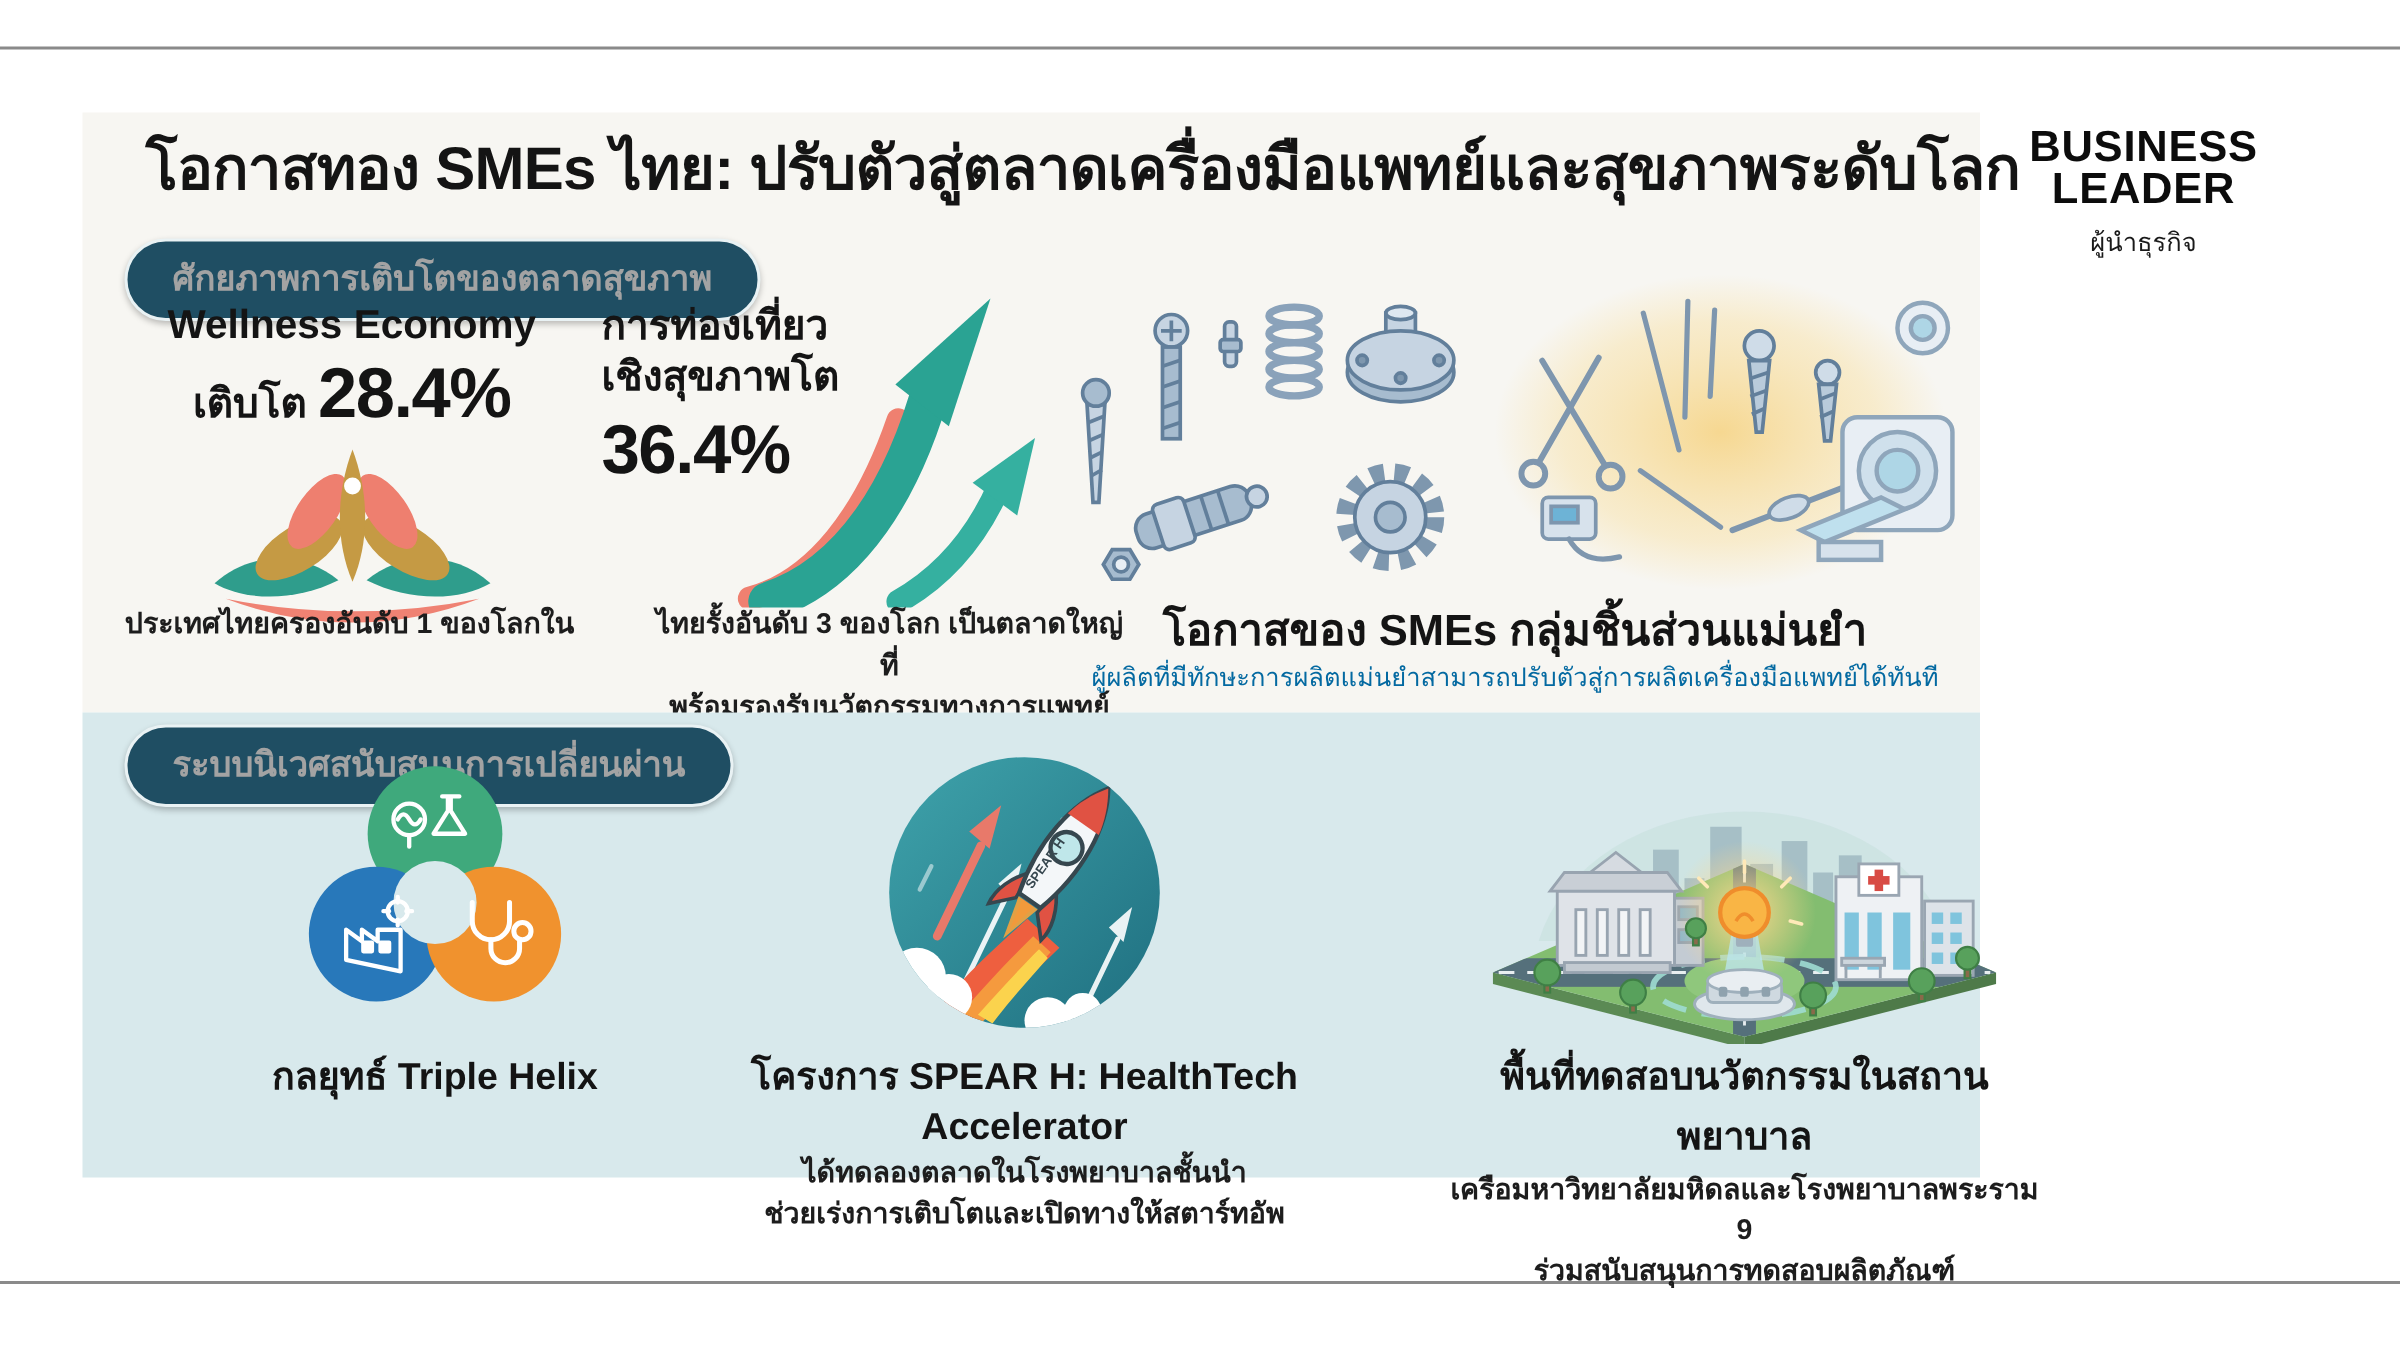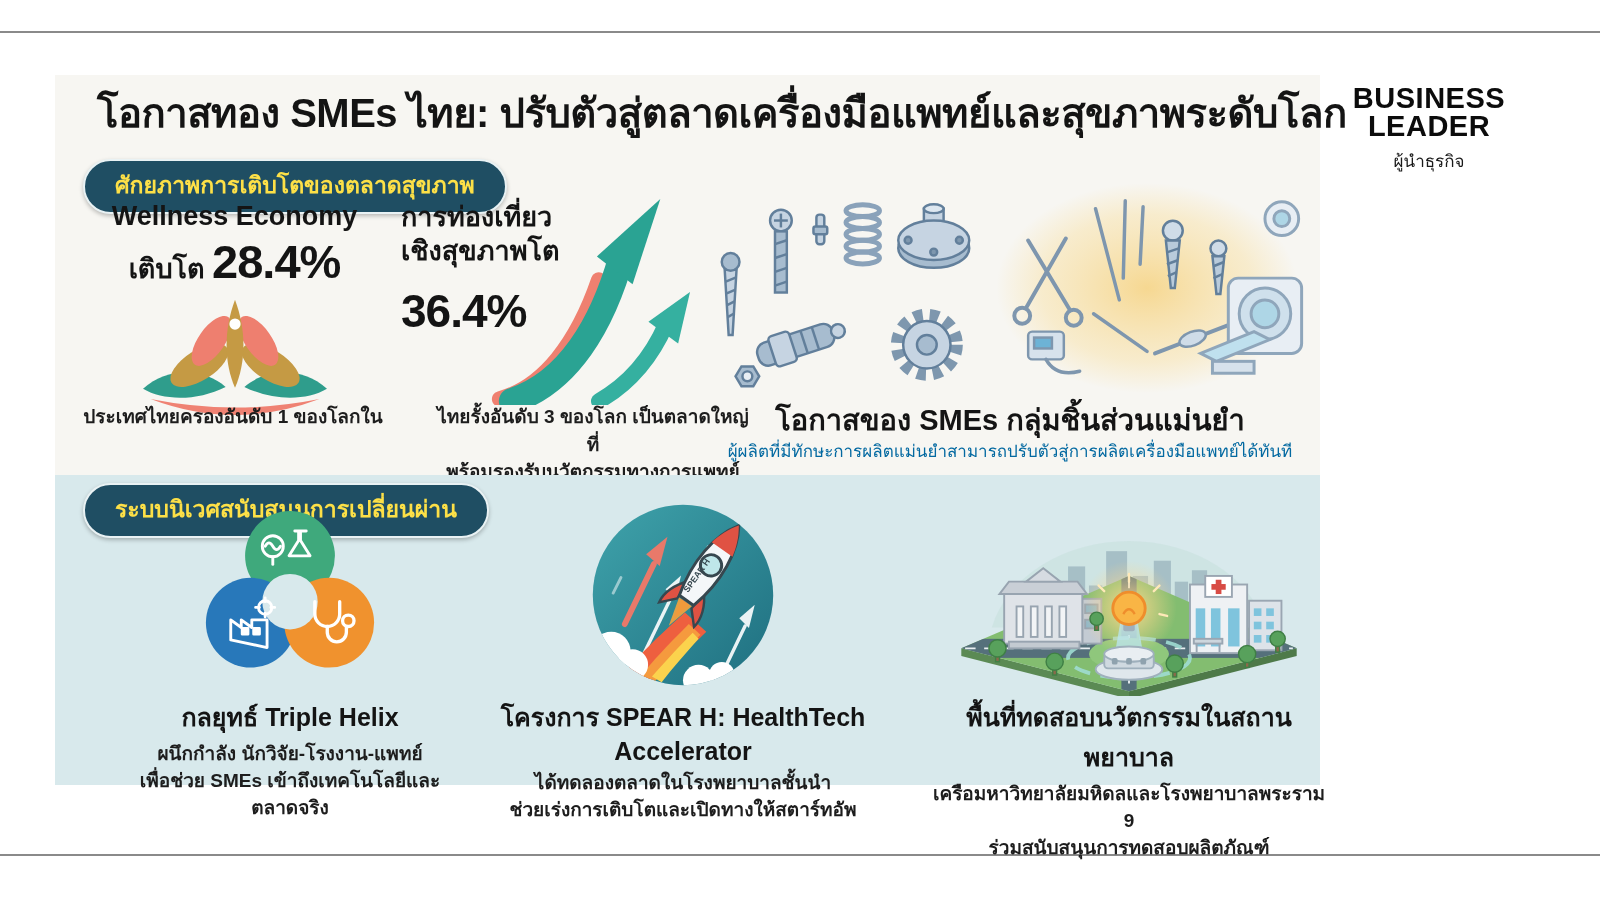--- a/index.html
+++ b/index.html
@@ -16,57 +16,57 @@
   .logo-sub { margin-top:6px; font-size:17px; color:#1a1a1a; }
 
   
   .panel { position:absolute; left:55px; top:75px; width:1265px; height:710px; }
   .sec-top { position:absolute; left:0; top:0; width:1265px; height:400px; background:#f7f6f2; }
   .sec-bottom { position:absolute; left:0; top:400px; width:1265px; height:310px; background:#d8e9ec;padding-left:34px; }
 
   .title { position:absolute; left:42px; top:14px; width:1190px; font-size:40px; font-weight:700;
     letter-spacing:-0.5px; color:#141414; line-height:1.2; white-space:nowrap; }
 
-  .badge { display:inline-block; background:#1f4e63; color:#fde047; border:2px solid #e9f2f4;
+  .badge { display:inline-block; background:#1f4e63; color:#a3a3a3; border:2px solid #e9f2f4;
     border-radius:999px; padding:6px 30px 9px 30px; font-size:23px; font-weight:700;
     box-shadow:0 2px 4px rgba(0,0,0,0.25); white-space:nowrap; }
   .badge-growth { position:absolute; left:28px; top:84px; }
   .badge-eco { position:absolute; left:28px; top:8px; }
 
   
   .wellness { position:absolute; left:22px; top:126px; width:315px; text-align:center; }
   .stat-head { font-size:27px; font-weight:700; }
   .stat-line { font-size:27px; font-weight:700; margin-top:2px; }
   .stat-value { font-size:47px; font-weight:800; letter-spacing:-1px; }
   .lotus-wrap { margin-top:4px; }
 
   
   .tourism { position:absolute; left:338px; top:126px; width:310px; }
   .tourism-text { position:absolute; left:8px; top:0; width:180px; font-size:27px; font-weight:700; line-height:1.25; }
-  .stat-value2 { font-size:46px; font-weight:800; letter-spacing:-1px; margin-top:14px; }
+  .stat-value2 { font-size:46px; font-weight:800; letter-spacing:-1px; margin-top:2px; }
   .arrows-wrap { position:absolute; left:88px; top:-6px; }
 
   .caption { position:absolute; font-size:19px; line-height:1.45; text-align:center; color:#1d1d1d; font-weight:600; }
   .caption span { display:block; }
   .caption-wellness { left:18px; top:328px; width:320px; }
   .caption-tourism  { left:330px; top:328px; width:320px;margin-left:48px; }
 
   
   .parts-wrap { position:absolute; left:645px; top:112px; }
   .tools-wrap { position:absolute; left:942px; top:108px; }
   .sme-head { position:absolute; left:645px; top:322px; width:620px; text-align:center;
     font-size:29px; font-weight:800; }
   .sme-caption { position:absolute; left:625px; top:362px; width:660px; text-align:center;
     font-size:17px; font-weight:400; color:#0369a1; }
 
   
   .eco-col { position:absolute; top:22px; display:flex; flex-direction:column; align-items:center; }
   .eco-col-1 { left:70px;  width:330px; }
   .eco-col-2 { left:398px; width:460px; }
-  .eco-col-3 { left:874px; width:400px; }
+  .eco-col-3 { left:908px; width:400px; }
   .eco-icon-wrap { height:196px; display:flex; align-items:center; justify-content:center; }
   .eco-title { font-size:25px; font-weight:800; margin-top:4px; text-align:center; }
   .eco-desc { margin-top:4px; font-size:19px; font-weight:600; line-height:1.42; text-align:center; color:#1d1d1d; }
   .eco-desc span { display:block; }
 </style>
 </head>
 <body>
 
 <div class="canvas">
   <div class="rule rule-top"></div>
@@ -291,24 +291,20 @@
             </g>
 
             <g stroke="#ffffff" stroke-width="3.5" fill="none" stroke-linecap="round">
               <path d="M116,100 v13 a13,13 0 0 0 26,0 v-13"></path>
               <path d="M129,126 v6 a10,10 0 0 0 20,0 v-5"></path>
               <circle cx="151" cy="120" r="6"></circle>
             </g>
           </svg>
         </div>
         <div class="eco-title">กลยุทธ์ Triple Helix</div>
-        <div class="eco-desc">
-          <span>ผนึกกำลัง นักวิจัย-โรงงาน-แพทย์</span>
-          <span>เพื่อช่วย SMEs เข้าถึงเทคโนโลยีและตลาดจริง</span>
-        </div>
       </div>
 
       <div class="eco-col eco-col-2">
         <div class="eco-icon-wrap">
           <svg width="194" height="194" viewBox="0 0 200 200">
             <defs>
               <linearGradient id="rg" x1="0" y1="0" x2="1" y2="1">
                 <stop offset="0" stop-color="#3fa3ab"></stop>
                   <stop offset="1" stop-color="#1f6f80"></stop>
               </linearGradient>

